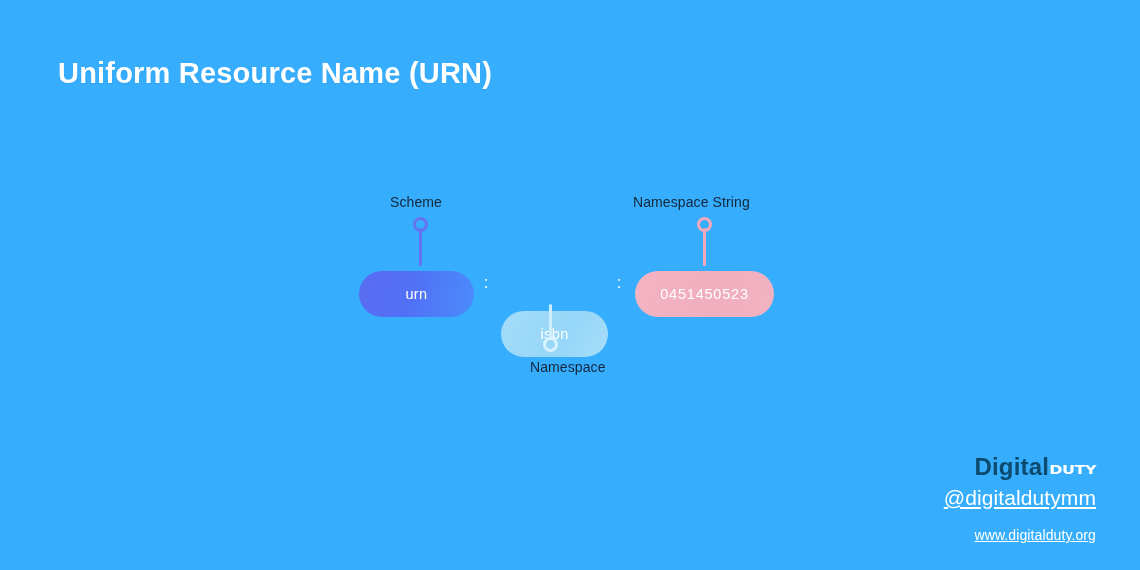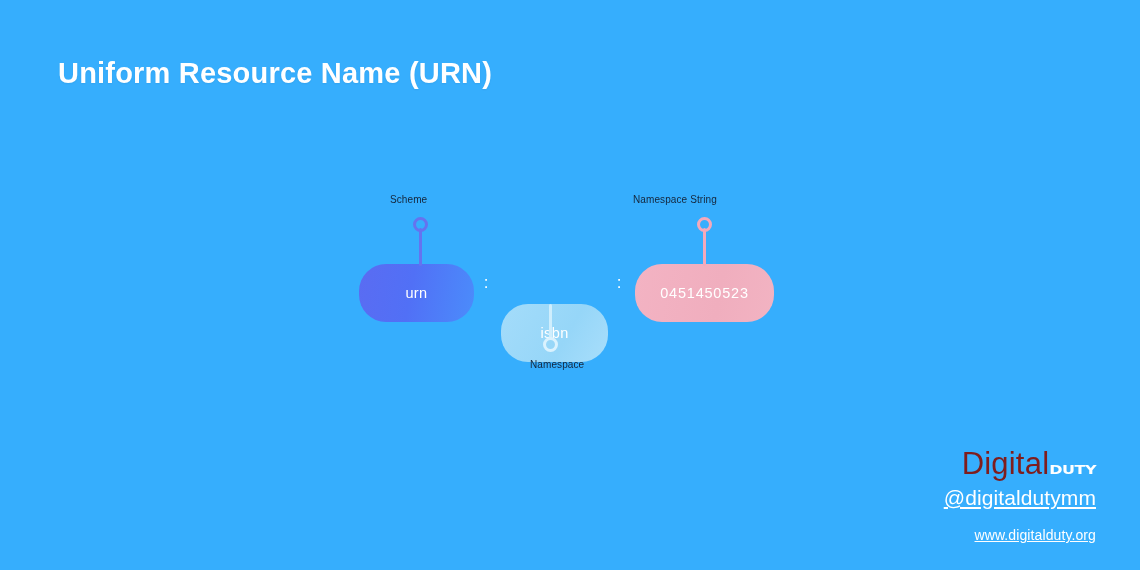--- a/index.html
+++ b/index.html
@@ -37,22 +37,22 @@
   #diagram {
     position: absolute;
     left: 0;
     top: 0;
     width: 1140px;
     height: 570px;
   }
 
   .pill {
     position: absolute;
-    top: 264px;
-    height: 58px;
+    top: 271px;
+    height: 46px;
     border-radius: 27px;
     display: flex;
     align-items: center;
     justify-content: center;
     color: #ffffff;
     font-size: 14.5px;
     letter-spacing: 0.3px;
     box-sizing: border-box;
   }
   .pill-text {
@@ -150,21 +150,21 @@
   #conn-namespace .conn-ring {
     left: 543px;
     top: 337px;
     border-color: #daf2fe;
   }
 
   
   .diagram-label {
     position: absolute;
     color: #15263b;
-    font-size: 10px;
+    font-size: 14px;
     letter-spacing: 0.1px;
     white-space: nowrap;
     line-height: 1;
   }
   #label-scheme   { left: 390px; top: 195px; }
   #label-nss      { left: 633px; top: 195px; }
   #label-namespace{ left: 530px; top: 360px; }
 
   
   #branding {
@@ -174,24 +174,24 @@
     text-align: right;
     color: #ffffff;
   }
   #brand-logo {
     display: flex;
     align-items: flex-end;
     justify-content: flex-end;
     line-height: 1;
   }
   #brand-logo-main {
-    font-size: 31px;
-    font-weight: 400;
+    font-size: 24px;
+    font-weight: 700;
     letter-spacing: 0.2px;
-    color: #7f1d1d;
+    color: #0c4a6e;
     line-height: 0.95;
   }
   #brand-logo-sub {
     font-size: 16px;
     font-weight: bold;
     letter-spacing: -0.5px;
     color: #ffffff;
     transform: scaleY(0.82);
     transform-origin: bottom left;
     margin-bottom: 3px;

